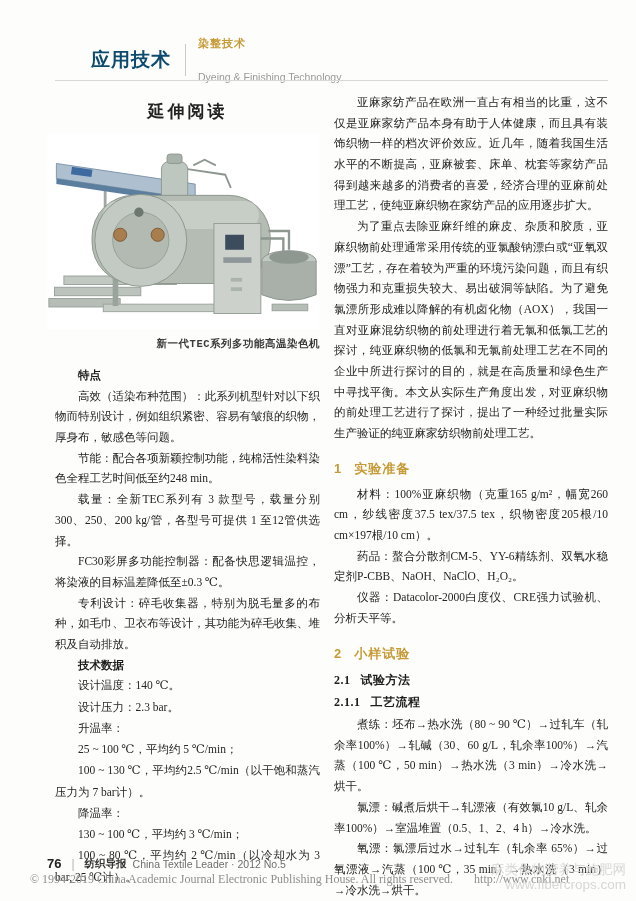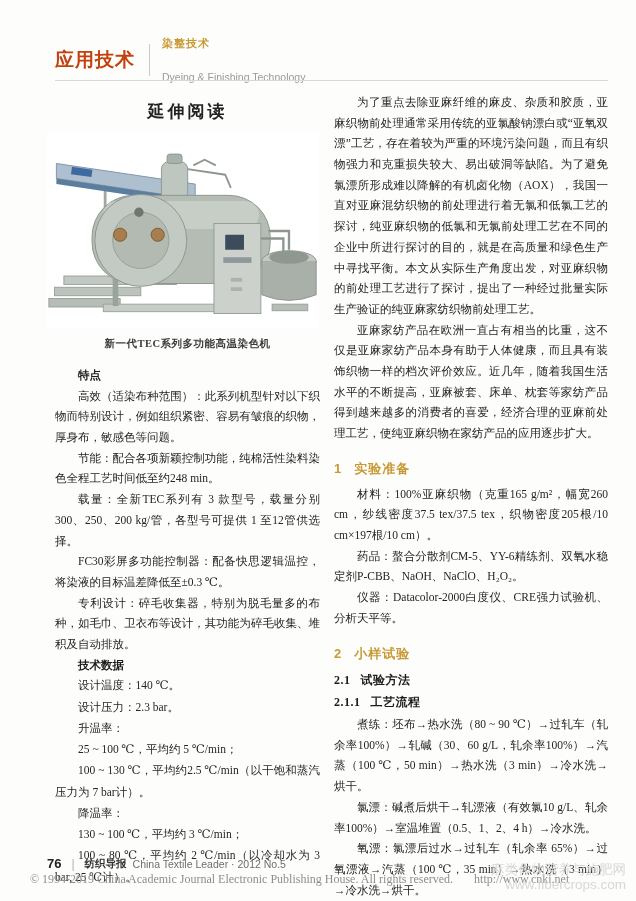--- a/index.html
+++ b/index.html
@@ -14,21 +14,21 @@
   }
   .page { position: absolute; inset: 0; }
 
   
   .header {
     position: absolute; top: 36px; left: 55px; right: 28px;
     display: flex; align-items: center;
   }
   .header-section {
     font-family: "Liberation Sans", "DejaVu Sans", sans-serif;
-    font-size: 19px; font-weight: bold; letter-spacing: 1px; color: #c2410c;
+    font-size: 19px; font-weight: bold; letter-spacing: 1px; color: #0c4a6e; margin-left: 36px;
   }
   .header-divider { width: 1px; height: 32px; background: #c9c9c9; margin: 0 12px 0 14px; }
   .header-topic .cn {
     font-family: "Liberation Sans", "DejaVu Sans", sans-serif;
     font-size: 11px; font-weight: bold; color: #c79a35; letter-spacing: 1px;
   }
   .header-topic .en {
     font-family: "Liberation Sans", "DejaVu Sans", sans-serif;
     font-size: 10.5px; color: #9a9a9a; margin-top: 20px;
   }
@@ -43,22 +43,22 @@
   .col-right { flex: 1; }
 
   .col-left .reading-title {
     text-align: center; font-size: 17px; font-weight: 600;
     letter-spacing: 3px; color: #222; margin: 8px 0 10px;
   }
 
   .machine-figure { width: 272px; margin-left: -8px; }
   .machine-figure svg { display: block; width: 272px; height: 196px; background: #fff; }
   .machine-caption {
-    text-align: center; font-size: 10.5px; font-weight: 600; color: #3a3a3a;
-    margin: 8px 0 14px; letter-spacing: 0.5px;
+    text-align: right; font-size: 10.5px; font-weight: 600; color: #3a3a3a;
+    margin: 8px 0 14px; letter-spacing: 0.5px; font-family: Liberation Mono, monospace;
   }
 
   p.body { font-size: 11.5px; line-height: 1.8; text-indent: 2em; text-align: justify; }
   .col-left p.body, .col-right p.body { color: #242424; }
   .runin-heading { font-size: 11.5px; line-height: 1.8; text-indent: 2em; font-weight: bold; color: #1d1d1d; }
 
   .tech-line { font-size: 11.5px; line-height: 1.85; text-indent: 2em; text-align: justify; }
 
   
   .section-heading {
@@ -174,22 +174,22 @@
       <div class="tech-line">设计压力：2.3 bar。</div>
       <div class="tech-line">升温率：</div>
       <div class="tech-line">25 ~ 100 ℃，平均约 5 ℃/min；</div>
       <div class="tech-line">100 ~ 130 ℃，平均约2.5 ℃/min（以干饱和蒸汽压力为 7 bar计）。</div>
       <div class="tech-line">降温率：</div>
       <div class="tech-line">130 ~ 100 ℃，平均约 3 ℃/min；</div>
       <div class="tech-line"><span>100 ~ 80 ℃，平均约 2 ℃/min（以冷却水为 3 bar, 25 ℃计）。</span></div>
     </div>
 
     <div class="col-right">
+      <p class="body">亚麻家纺产品在欧洲一直占有相当的比重，这不仅是亚麻家纺产品本身有助于人体健康，而且具有装饰织物一样的档次评价效应。近几年，随着我国生活水平的不断提高，亚麻被套、床单、枕套等家纺产品得到越来越多的消费者的喜爱，经济合理的亚麻前处理工艺，使纯亚麻织物在家纺产品的应用逐步扩大。</p>
       <p class="body">为了重点去除亚麻纤维的麻皮、杂质和胶质，亚麻织物前处理通常采用传统的亚氯酸钠漂白或“亚氧双漂”工艺，存在着较为严重的环境污染问题，而且有织物强力和克重损失较大、易出破洞等缺陷。为了避免氯漂所形成难以降解的有机卤化物（AOX），我国一直对亚麻混纺织物的前处理进行着无氯和低氯工艺的探讨，纯亚麻织物的低氯和无氯前处理工艺在不同的企业中所进行探讨的目的，就是在高质量和绿色生产中寻找平衡。本文从实际生产角度出发，对亚麻织物的前处理工艺进行了探讨，提出了一种经过批量实际生产验证的纯亚麻家纺织物前处理工艺。</p>
-      <p class="body">亚麻家纺产品在欧洲一直占有相当的比重，这不仅是亚麻家纺产品本身有助于人体健康，而且具有装饰织物一样的档次评价效应。近几年，随着我国生活水平的不断提高，亚麻被套、床单、枕套等家纺产品得到越来越多的消费者的喜爱，经济合理的亚麻前处理工艺，使纯亚麻织物在家纺产品的应用逐步扩大。</p>
 
       <div class="section-heading">
         <span class="num">1</span><span>实验准备</span>
       </div>
       <p class="body">材料：100%亚麻织物（克重165 g/m²，幅宽260 cm，纱线密度37.5 tex/37.5 tex，织物密度205根/10 cm×197根/10 cm）。</p>
       <p class="body">药品：螯合分散剂CM-5、YY-6精练剂、双氧水稳定剂P-CBB、NaOH、NaClO、H₂O₂。</p>
       <p class="body">仪器：Datacolor-2000白度仪、CRE强力试验机、分析天平等。</p>
 
       <div class="section-heading">
         <span class="num">2</span><span>小样试验</span>

